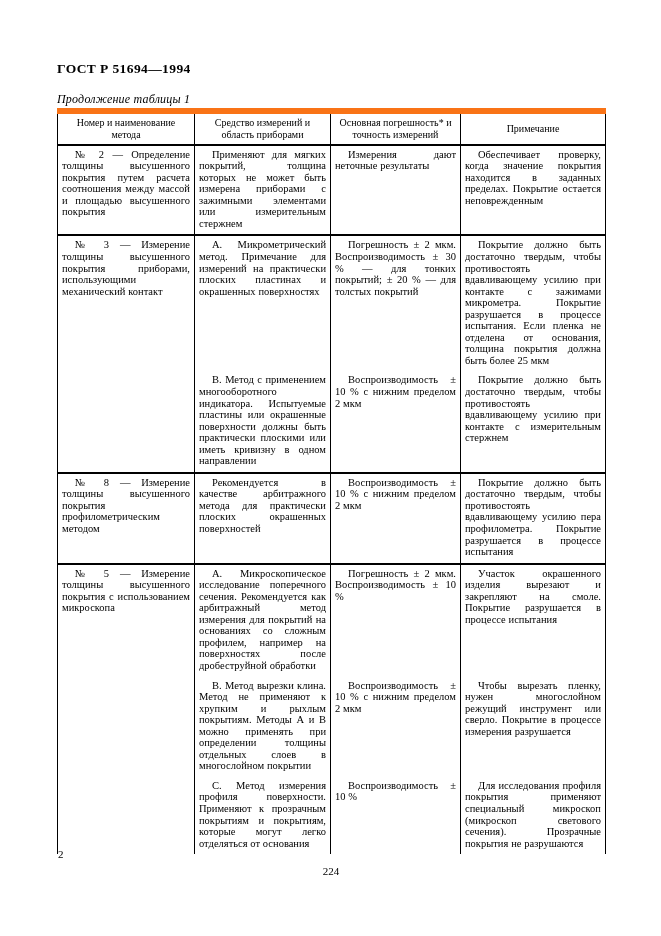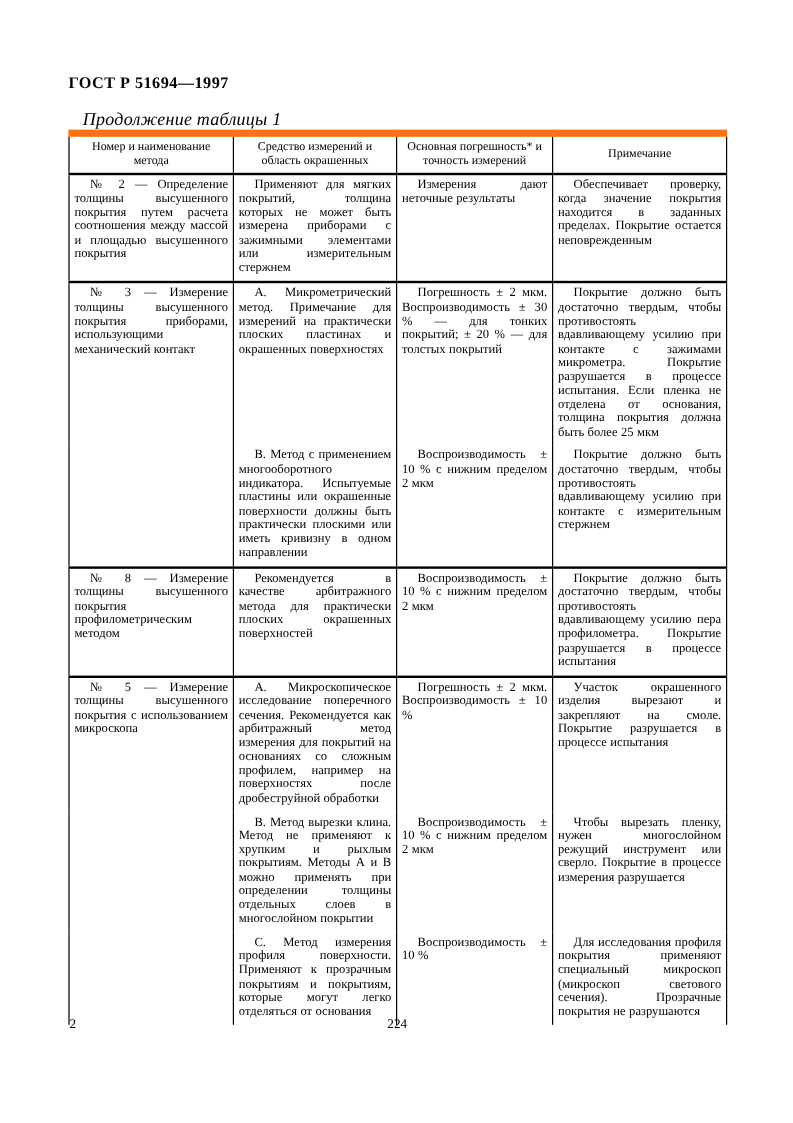--- a/index.html
+++ b/index.html
@@ -11,21 +11,21 @@
     -webkit-font-smoothing: antialiased;
   }
   .page { position: absolute; inset: 0; overflow: hidden; }
 
   .doc-number {
     position: absolute; left: 57px; top: 61px;
     font-weight: bold; font-size: 13.5px; letter-spacing: 0.4px;
   }
   .table-caption {
     position: absolute; left: 57px; top: 92px;
-    font-style: italic; font-size: 15px; letter-spacing: 0.2px; margin-left: 12px;
+    font-style: italic; font-size: 12px; letter-spacing: 0.2px;
   }
 
   table.methods {
     position: absolute; left: 57px; top: 108px;
     width: 548px;
     border-collapse: collapse; table-layout: fixed;
     border-top: 6px solid #f97316;
     border-left: 1px solid #000;
     border-right: 1px solid #000;
   }
@@ -50,42 +50,42 @@
     padding: 3px 4px 5px 4px;
   }
   tr.group-start td { border-top: 2px solid #000; }
   .cell-text {
     text-align: justify; text-indent: 13px;
     word-spacing: 0.2px; hyphens: auto;
   }
 
   .footer { position: absolute; left: 57px; top: 848px; width: 548px; font-size: 11px; }
   .page-num-left { position: absolute; left: 1px; top: 0; }
-  .page-num-center { display: block; text-align: center; }
+  .page-num-center { display: block; text-align: center; margin-top: 17px; }
 </style>
 </head>
 <body>
 
 <div class="page">
 
-  <div class="doc-number">ГОСТ Р 51694—1997</div>
+  <div class="doc-number">ГОСТ Р 51694—1994</div>
 
   <div class="table-caption">Продолжение таблицы 1</div>
 
   <table class="methods">
     <colgroup>
       <col class="c1">
         <col class="c2">
         <col class="c3">
         <col class="c4">
     </colgroup>
     <thead>
       <tr>
         <th>Номер и наименование метода</th>
-        <th>Средство измерений и область окрашенных</th>
+        <th>Средство измерений и область приборами</th>
         <th>Основная погрешность* и точность измерений</th>
         <th>Примечание</th>
       </tr>
     </thead>
     <tbody id="table-body">
         <tr class="group-start">
           <td rowspan="1">
             <div class="cell-text">№ 2 — Определение толщины высушенного покрытия путем расчета соотношения между массой и площадью высушенного покрытия</div>
           </td>
           <td>

